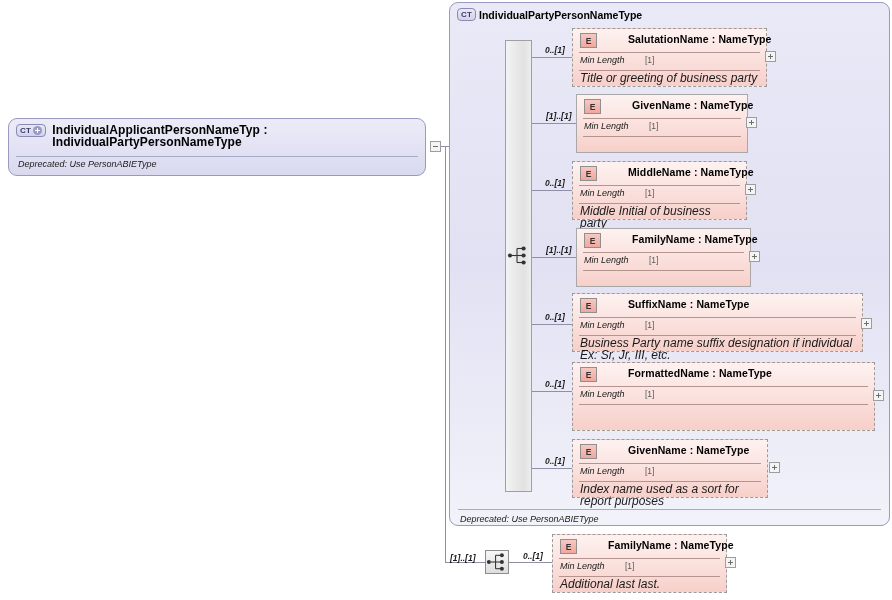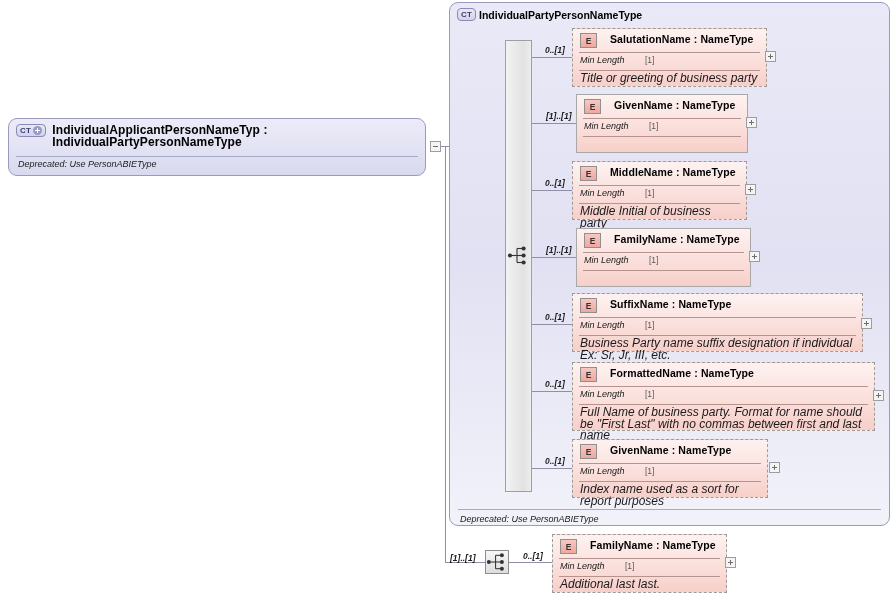--- a/index.html
+++ b/index.html
@@ -93,21 +93,21 @@
   .el.opt{border:1px dashed #9b9b9b;}
   .el .ehdr{position:relative;height:23px;}
   .el .ebadge{
     position:absolute;left:7px;top:4px;width:17px;height:15px;
     border:1px solid #8f8f8f;box-sizing:border-box;
     background:linear-gradient(to bottom,#f7c8c2,#efa79e);
     font-size:8.5px;font-weight:bold;color:#333;
     display:flex;align-items:center;justify-content:center;
   }
   .el .ename{
-    position:absolute;left:19px;top:4px;font-size:10.5px;font-weight:bold;color:#000;
+    position:absolute;left:37px;top:4px;font-size:10.5px;font-weight:bold;color:#000;
     white-space:nowrap;letter-spacing:.1px;padding-left:18px;
   }
   .el .sep{height:1px;background:#b5938e;margin:0 6px;}
   .el .facet{height:17px;position:relative;}
   .el .fname{
     position:absolute;left:7px;top:2px;font-size:9px;font-style:italic;color:#1a1a1a;
   }
   .el .fval{
     position:absolute;top:2px;font-size:8.5px;color:#5a5a5a;
   }
@@ -281,21 +281,20 @@
   <div class="ehdr">
     <div class="ebadge">E</div>
     <div class="ename"><span>FormattedName</span> <span>:</span> <span>NameType</span></div>
   </div>
   <div class="sep"></div>
   <div class="facet">
     <span class="fname">Min Length</span>
     <span class="fval" style="left:72px;">[1]</span>
   </div>
   <div class="sep"></div>
-  <div class="doc">Full Name of business party. Format for name should be "First Last" with no commas between first and last name</div>
 </div>
 <div class="abs plus" style="left:873px;top:390px;"></div>
 
 <div class="abs ln lnh" style="left:532px;top:468px;width:40px;"></div>
 <div class="abs card" style="left:545px;top:456px;">0..[1]</div>
 <div class="abs el opt" style="left:572px;top:439px;width:196px;height:59px;">
   <div class="ehdr">
     <div class="ebadge">E</div>
     <div class="ename"><span>GivenName</span> <span>:</span> <span>NameType</span></div>
   </div>

